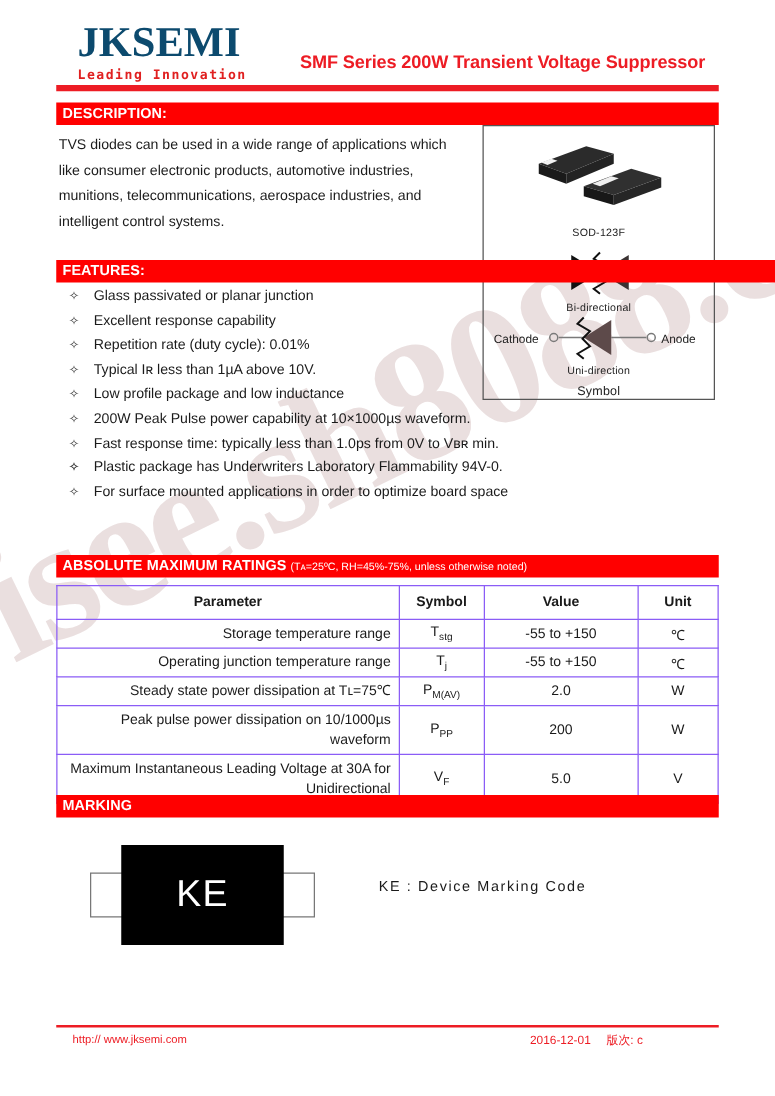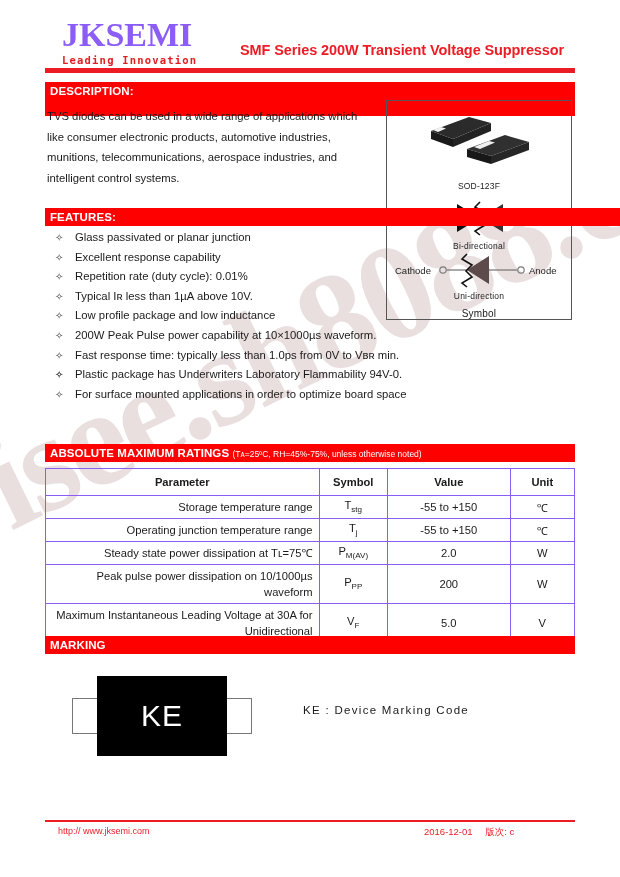--- a/index.html
+++ b/index.html
@@ -57,21 +57,21 @@
   }
   .logo-wrap {
     position: absolute;
     left: 62px;
     top: 18px;
   }
   .logo-main {
     font-family: "Liberation Serif", serif;
     font-size: 34px;
     font-weight: bold;
-    color: #8b5cf6;
+    color: #0c4a6e;
     letter-spacing: 0px;
     line-height: 34px;
   }
   .logo-sub {
     font-family: "DejaVu Sans Mono", monospace;
     font-size: 10.5px;
     font-weight: bold;
     color: #e02020;
     letter-spacing: 1.2px;
     margin-top: 2px;
@@ -105,21 +105,21 @@
     padding: 1px 0 1px 5px;
     box-sizing: border-box;
     letter-spacing: 0.1px;
   }
   .section-bar .note {
     font-size: 8.5px;
     font-weight: normal;
     letter-spacing: 0;
   }
 
-  #bar-description { left: 45px; top: 82px;  width: 530px; height: 34px; }
+  #bar-description { left: 45px; top: 82px;  width: 530px; height: 18px; }
   #bar-features    { left: 45px; top: 208px; width: 576px; height: 18px; }
   #bar-ratings     { left: 45px; top: 444px; width: 530px; height: 18px; }
   #bar-marking     { left: 45px; top: 636px; width: 530px; height: 18px; }
 
   
   #description-text {
     position: absolute;
     left: 47px;
     top: 106px;
     width: 330px;

